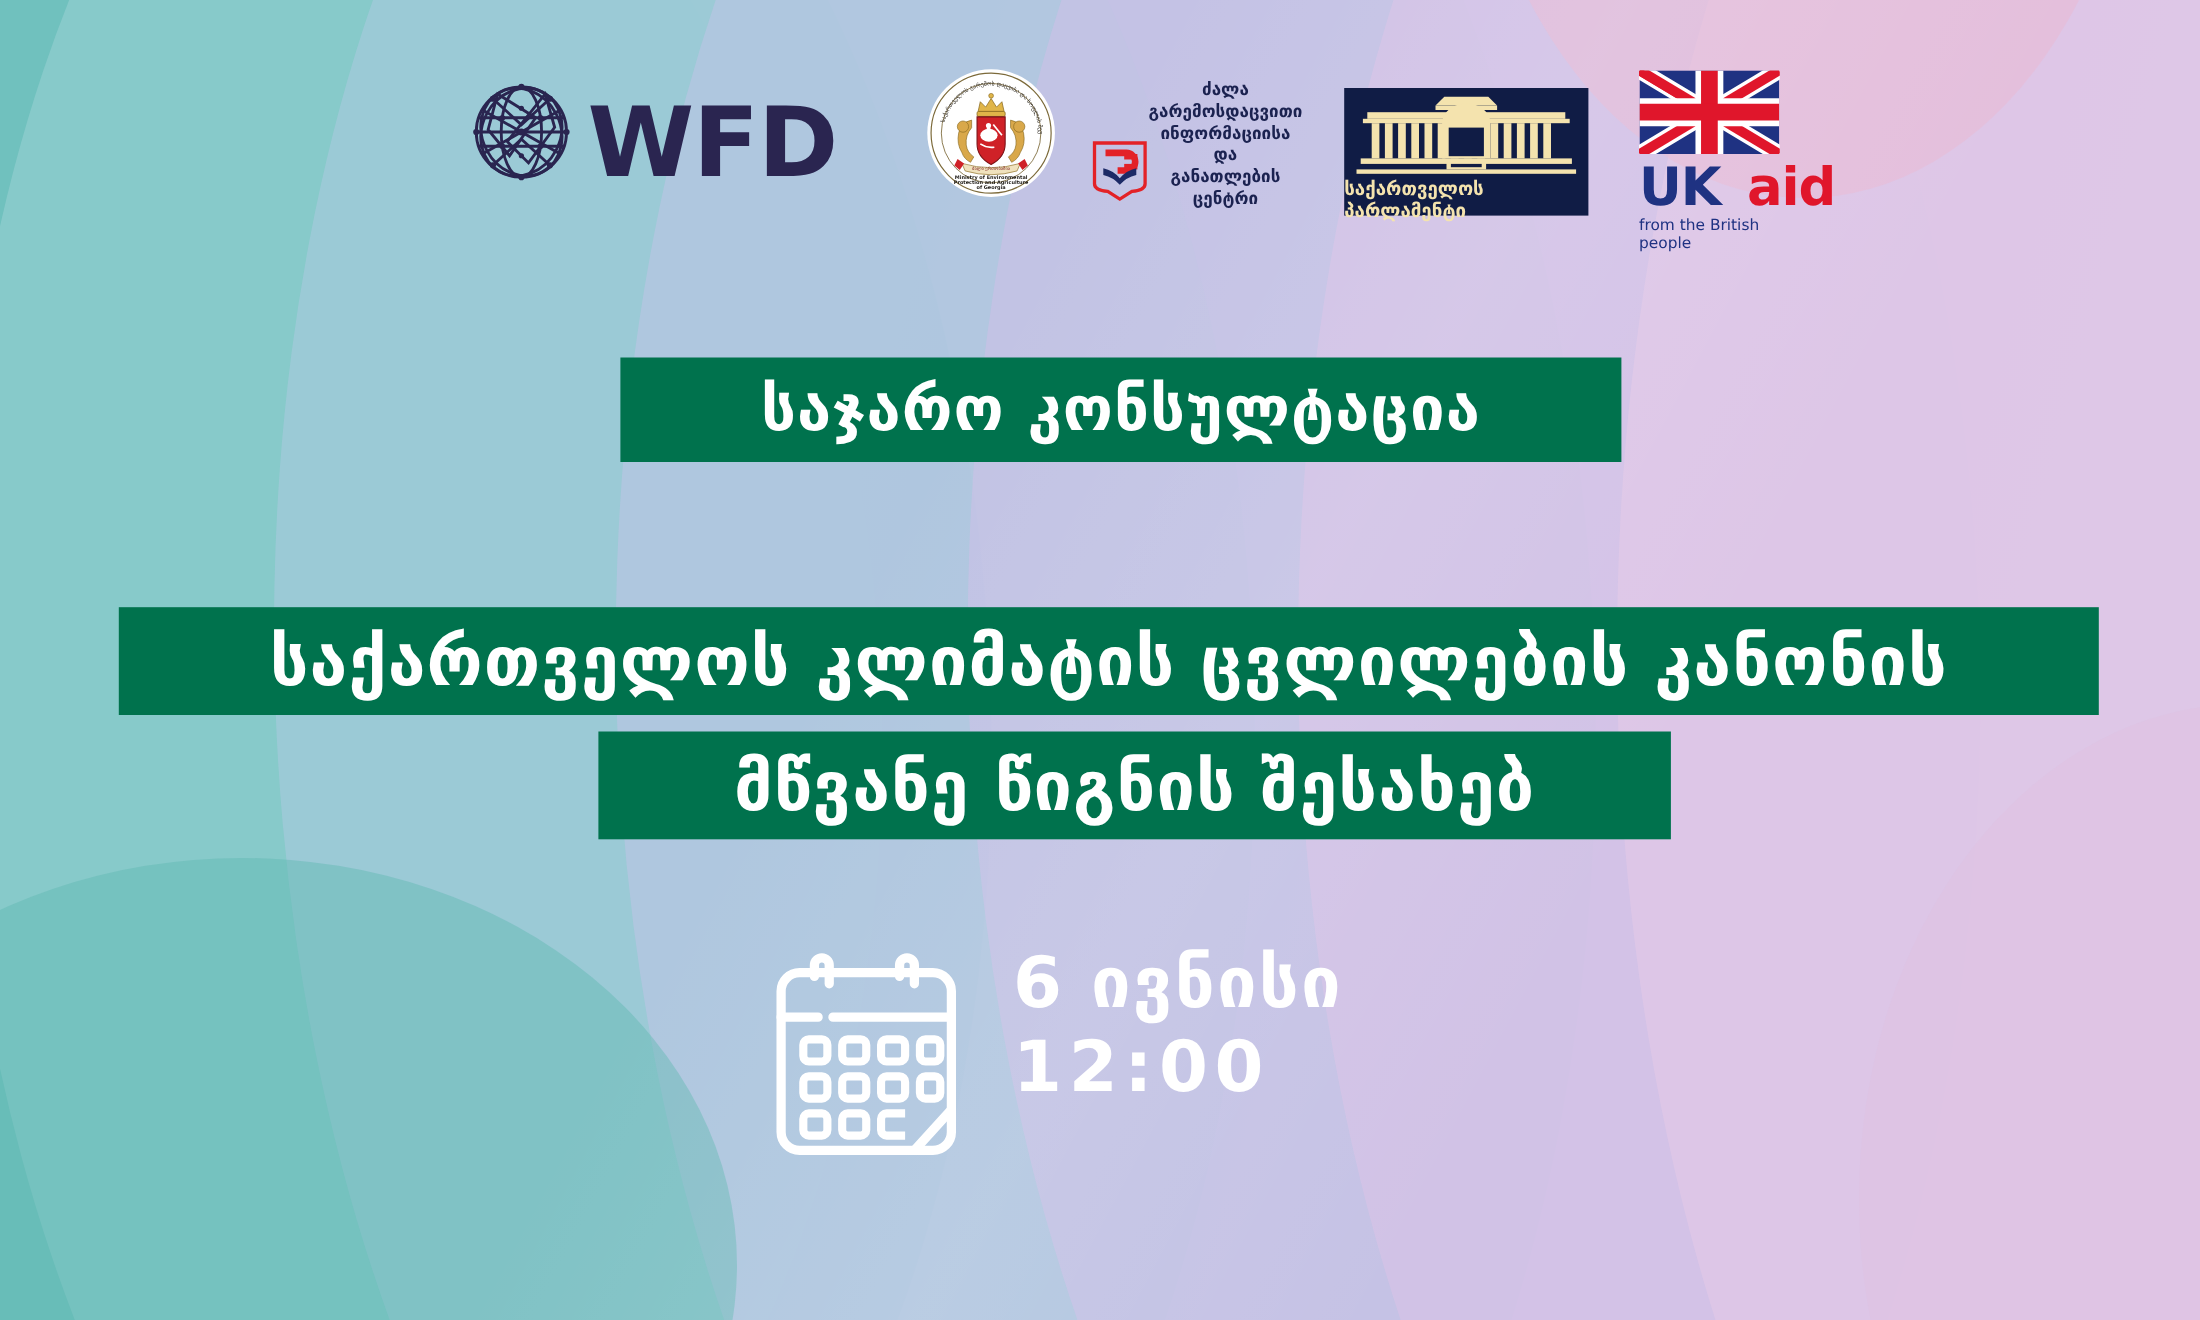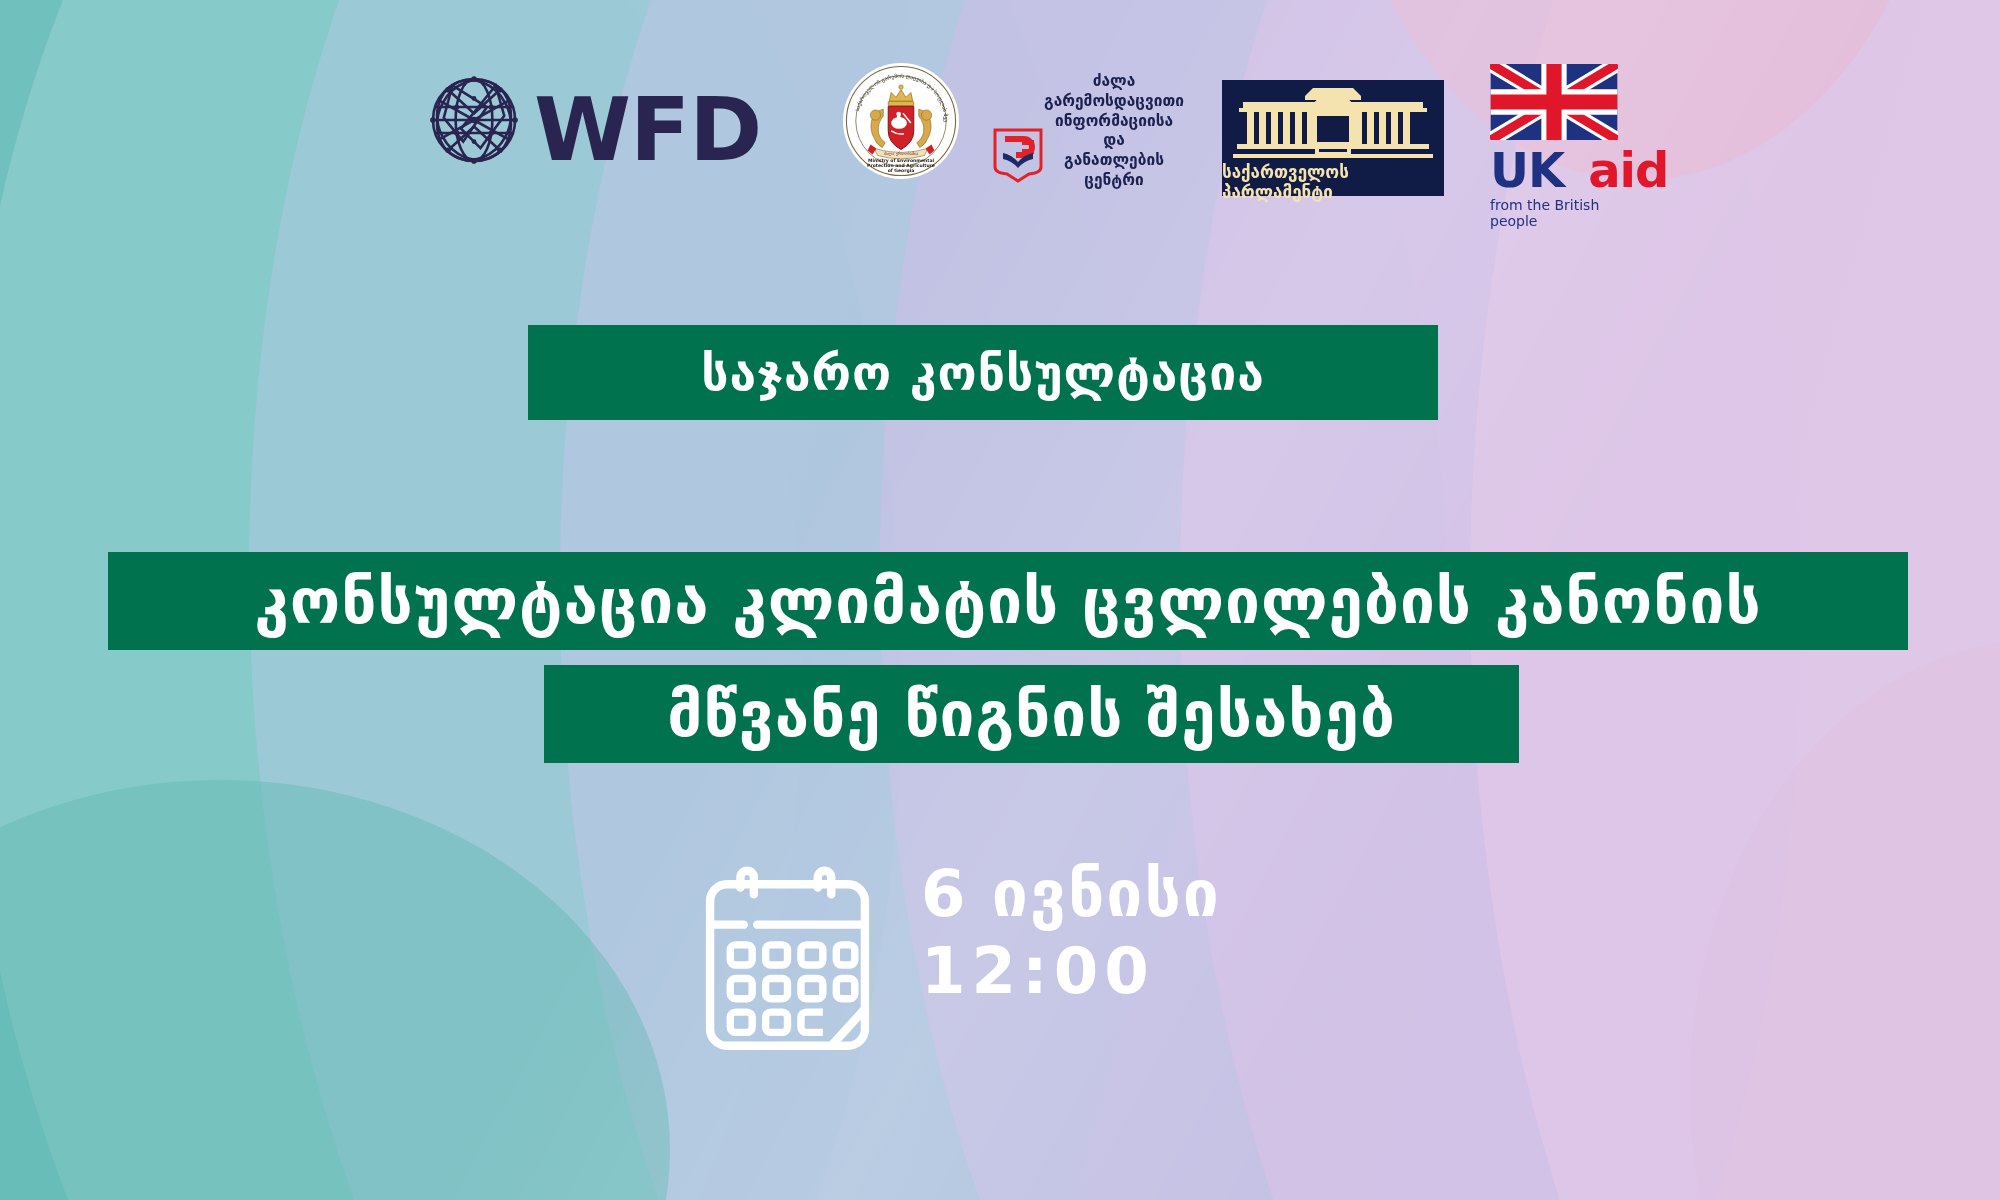--- a/index.html
+++ b/index.html
@@ -73,21 +73,21 @@
   .uk-flag{width:128px;height:76px;display:block;}
   .uk-word{margin-top:6px;font-size:48px;font-weight:bold;line-height:1;letter-spacing:-1px;}
   .uk-word .uk{color:#1f3282;}
   .uk-word .aid{color:#e0162b;margin-left:24px;}
   .uk-sub{color:#1f3282;font-size:14px;font-weight:normal;margin-top:3px;}
 
   
   .bar{position:absolute;background:#00724d;color:#ffffff;
       display:flex;align-items:center;justify-content:center;
       font-weight:bold;letter-spacing:1px;white-space:nowrap;}
-  .bar1{left:528px;top:325px;width:910px;height:95px;font-size:48px;}
+  .bar1{left:564px;top:325px;width:910px;height:95px;font-size:56px;}
   .bar2{left:108px;top:552px;width:1800px;height:98px;font-size:62px;}
   .bar3{left:544px;top:665px;width:975px;height:98px;font-size:62px;}
 
   
   .dt{position:absolute;left:700px;top:860px;display:flex;align-items:flex-start;gap:46px;}
   .cal-icon{width:175px;height:200px;}
   .dt-text{color:#ffffff;font-weight:bold;line-height:1.08;}
   .dt-date{font-size:64px;letter-spacing:2px;}
   .dt-time{font-size:64px;letter-spacing:6px;margin-top:8px;}
 </style>
@@ -277,21 +277,21 @@
       </span>
       <div class="uk-word">
         <span class="uk">UK</span><span class="aid">aid</span>
       </div>
       <div class="uk-sub">from the British people</div>
     </div>
 
   </div>
 
   <div class="bar bar1">საჯარო კონსულტაცია</div>
-  <div class="bar bar2">კონსულტაცია კლიმატის ცვლილების კანონის</div>
+  <div class="bar bar2">საქართველოს კლიმატის ცვლილების კანონის</div>
   <div class="bar bar3">მწვანე წიგნის შესახებ</div>
 
   <div class="dt">
     <span class="cal-icon">
       <svg viewBox="0 0 104 118" width="175" height="200">
         <g fill="none" stroke="#ffffff" stroke-width="5" stroke-linecap="round" stroke-linejoin="round">
           <path d="M16 14 h72 a10 10 0 0 1 10 10 v76 a10 10 0 0 1 -10 10 h-72 a10 10 0 0 1 -10 -10 v-76 a10 10 0 0 1 10 -10 z"></path>
           <path d="M6 38 h20 M34 38 h64"></path>
           <path d="M24 16 v-6 a4 4 0 0 1 8 0 v10"></path>
           <path d="M70 16 v-6 a4 4 0 0 1 8 0 v10"></path>

